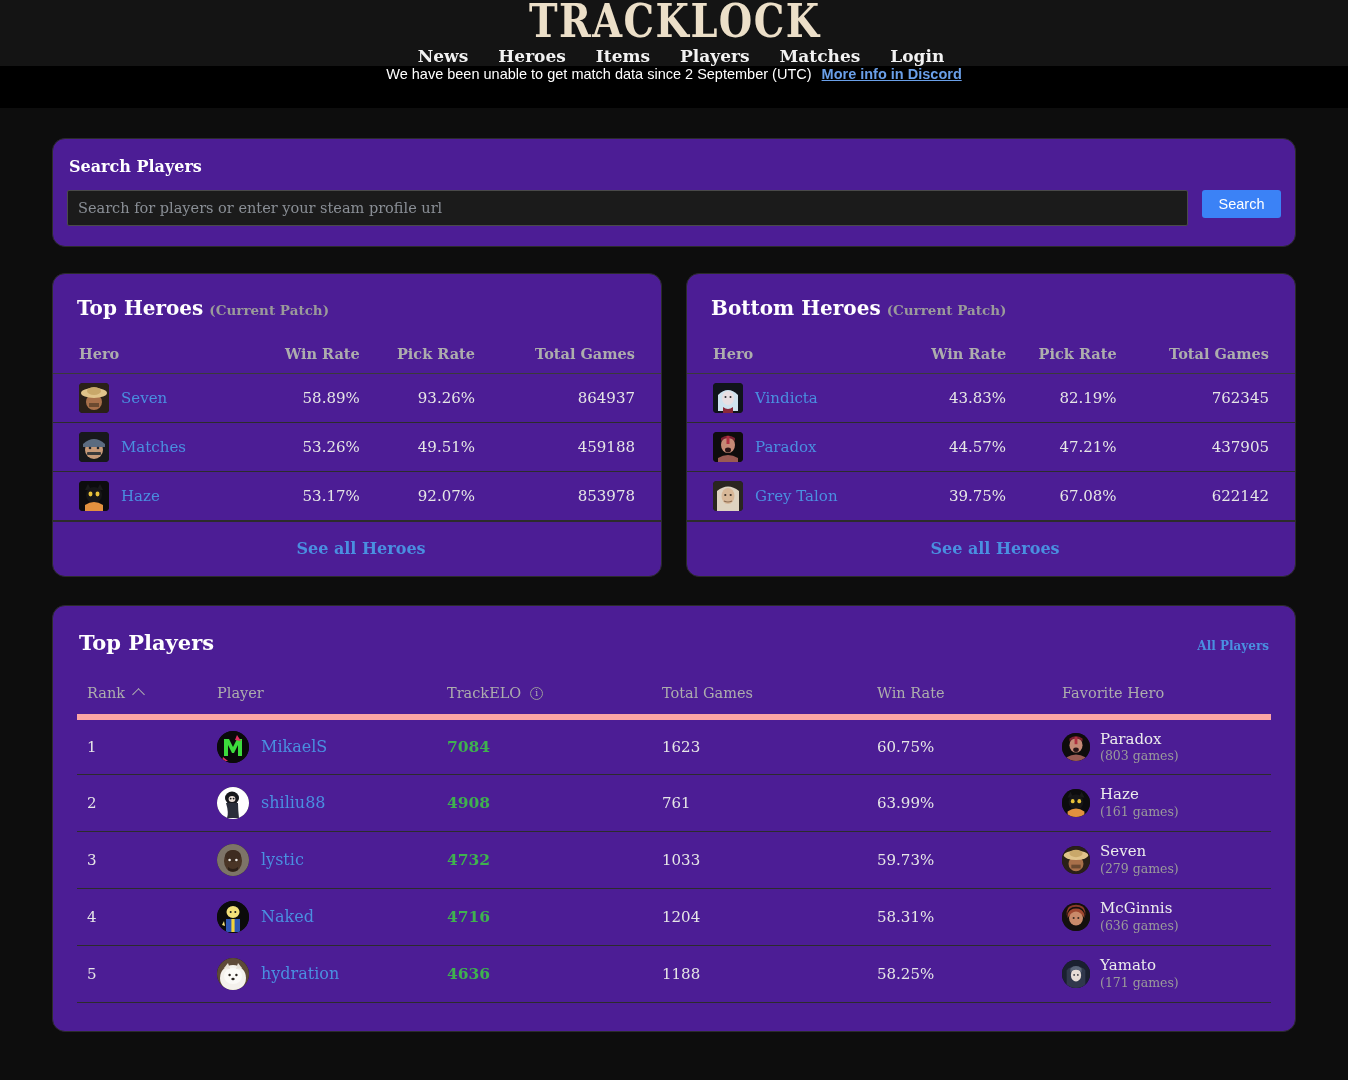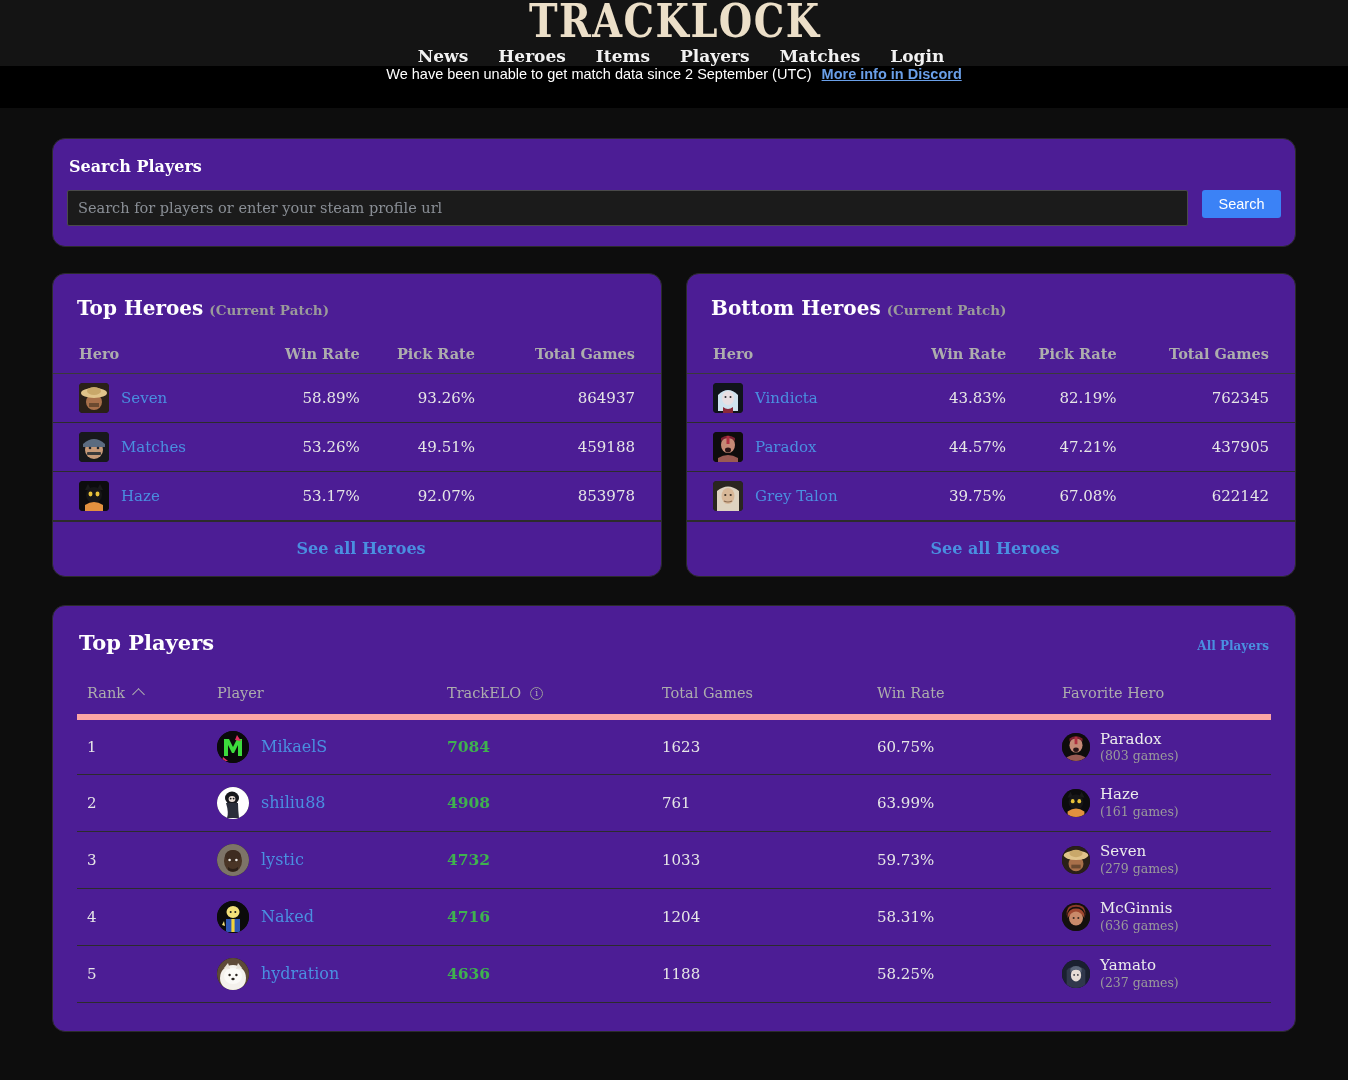--- a/index.html
+++ b/index.html
@@ -690,21 +690,21 @@
                   <rect width="30" height="30" fill="#1a2030"></rect>
                   <path d="M5 30 L5 11 Q15 2 25 11 L25 30 Z" fill="#30384c"></path>
                   <ellipse cx="15" cy="16" rx="5.5" ry="7" fill="#e6dcd6"></ellipse>
                   <path d="M9 9 Q15 4 21 9 L21 13 Q15 8 9 13 Z" fill="#5a6478"></path>
                   <circle cx="13" cy="16" r="0.9" fill="#2a2a34"></circle>
                   <circle cx="17" cy="16" r="0.9" fill="#2a2a34"></circle>
                 </svg>
               </div>
               <div class="fav-txt">
                 <span class="fav-name">Yamato</span>
-                <span class="fav-games">(237 games)</span>
+                <span class="fav-games">(171 games)</span>
               </div>
             </div>
           </td>
         </tr>
 
       </tbody>
     </table>
   </div>
 
 </div>

